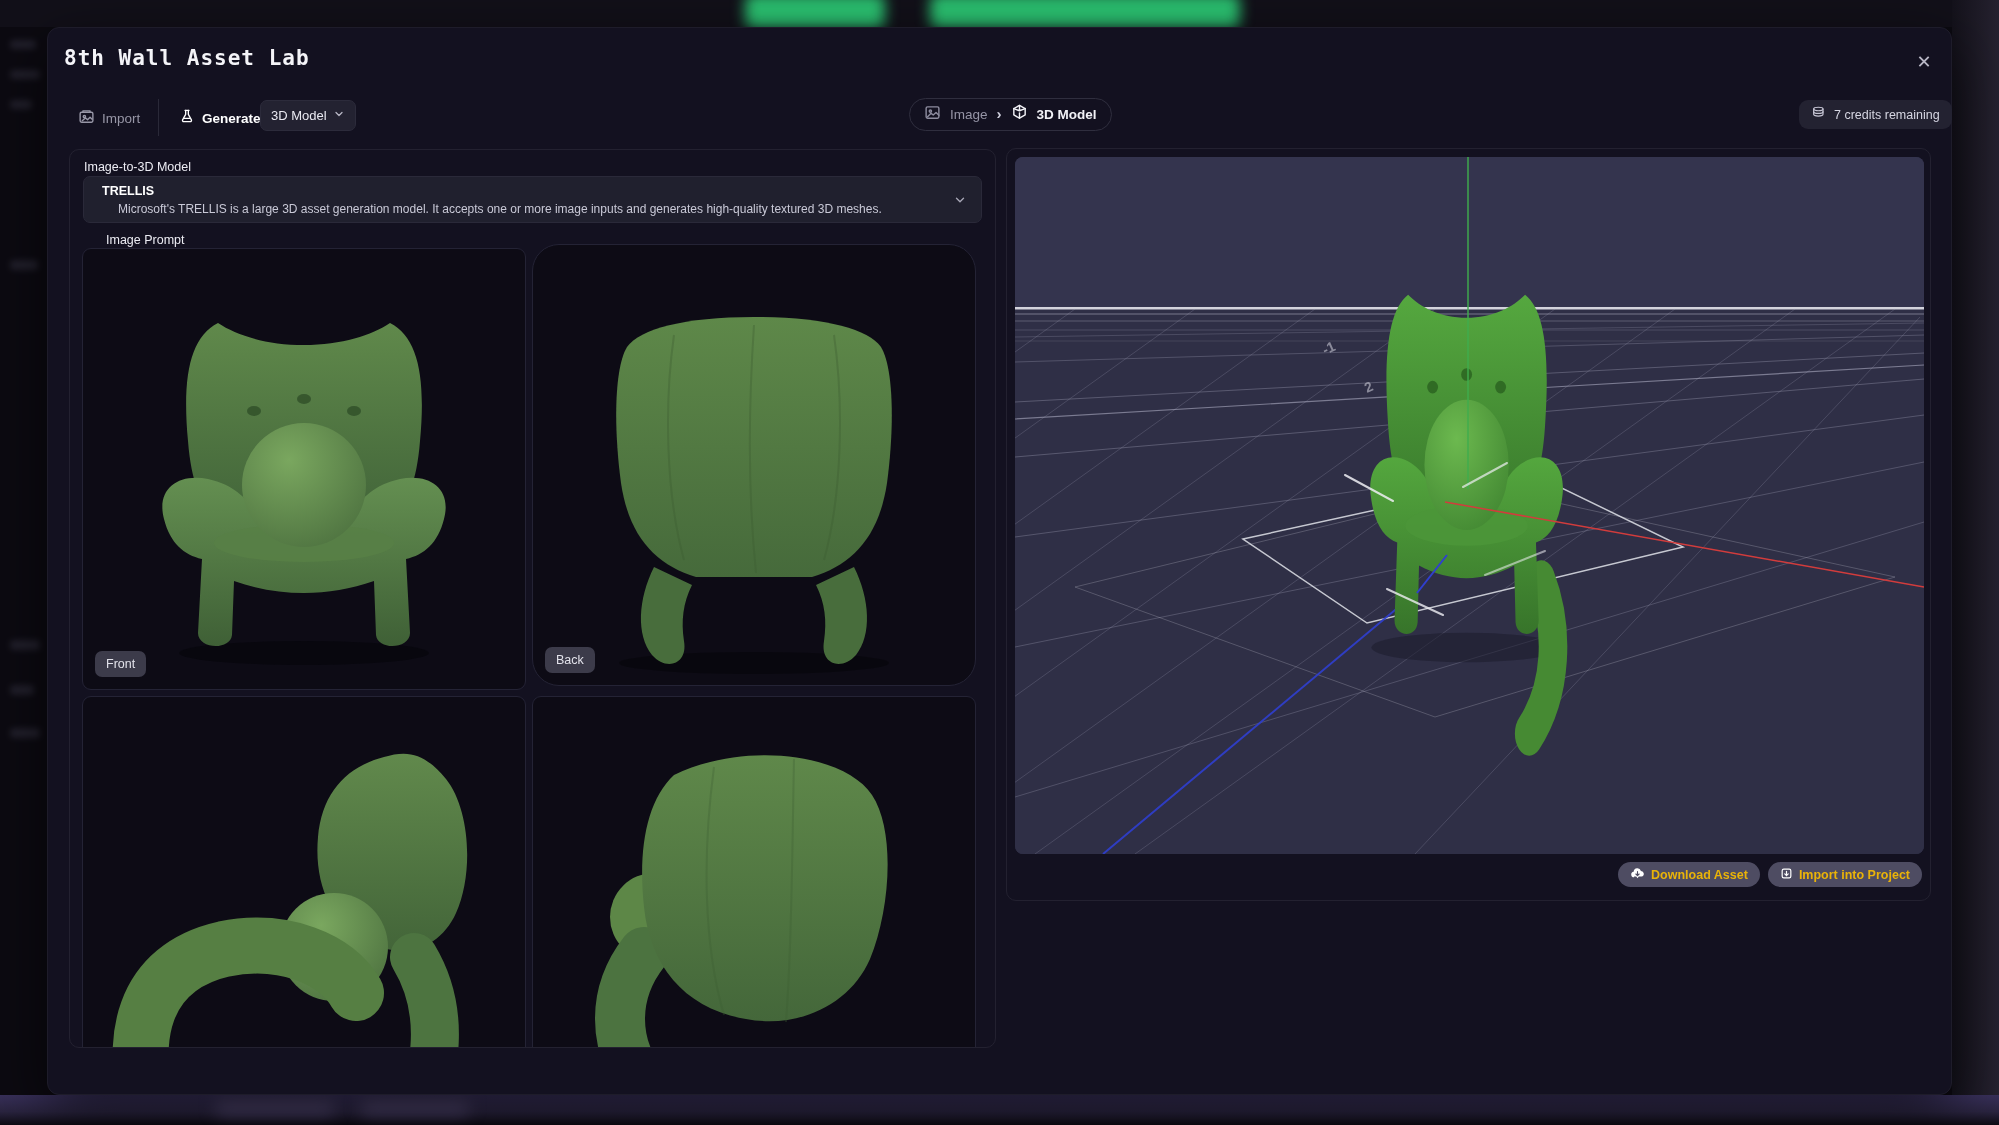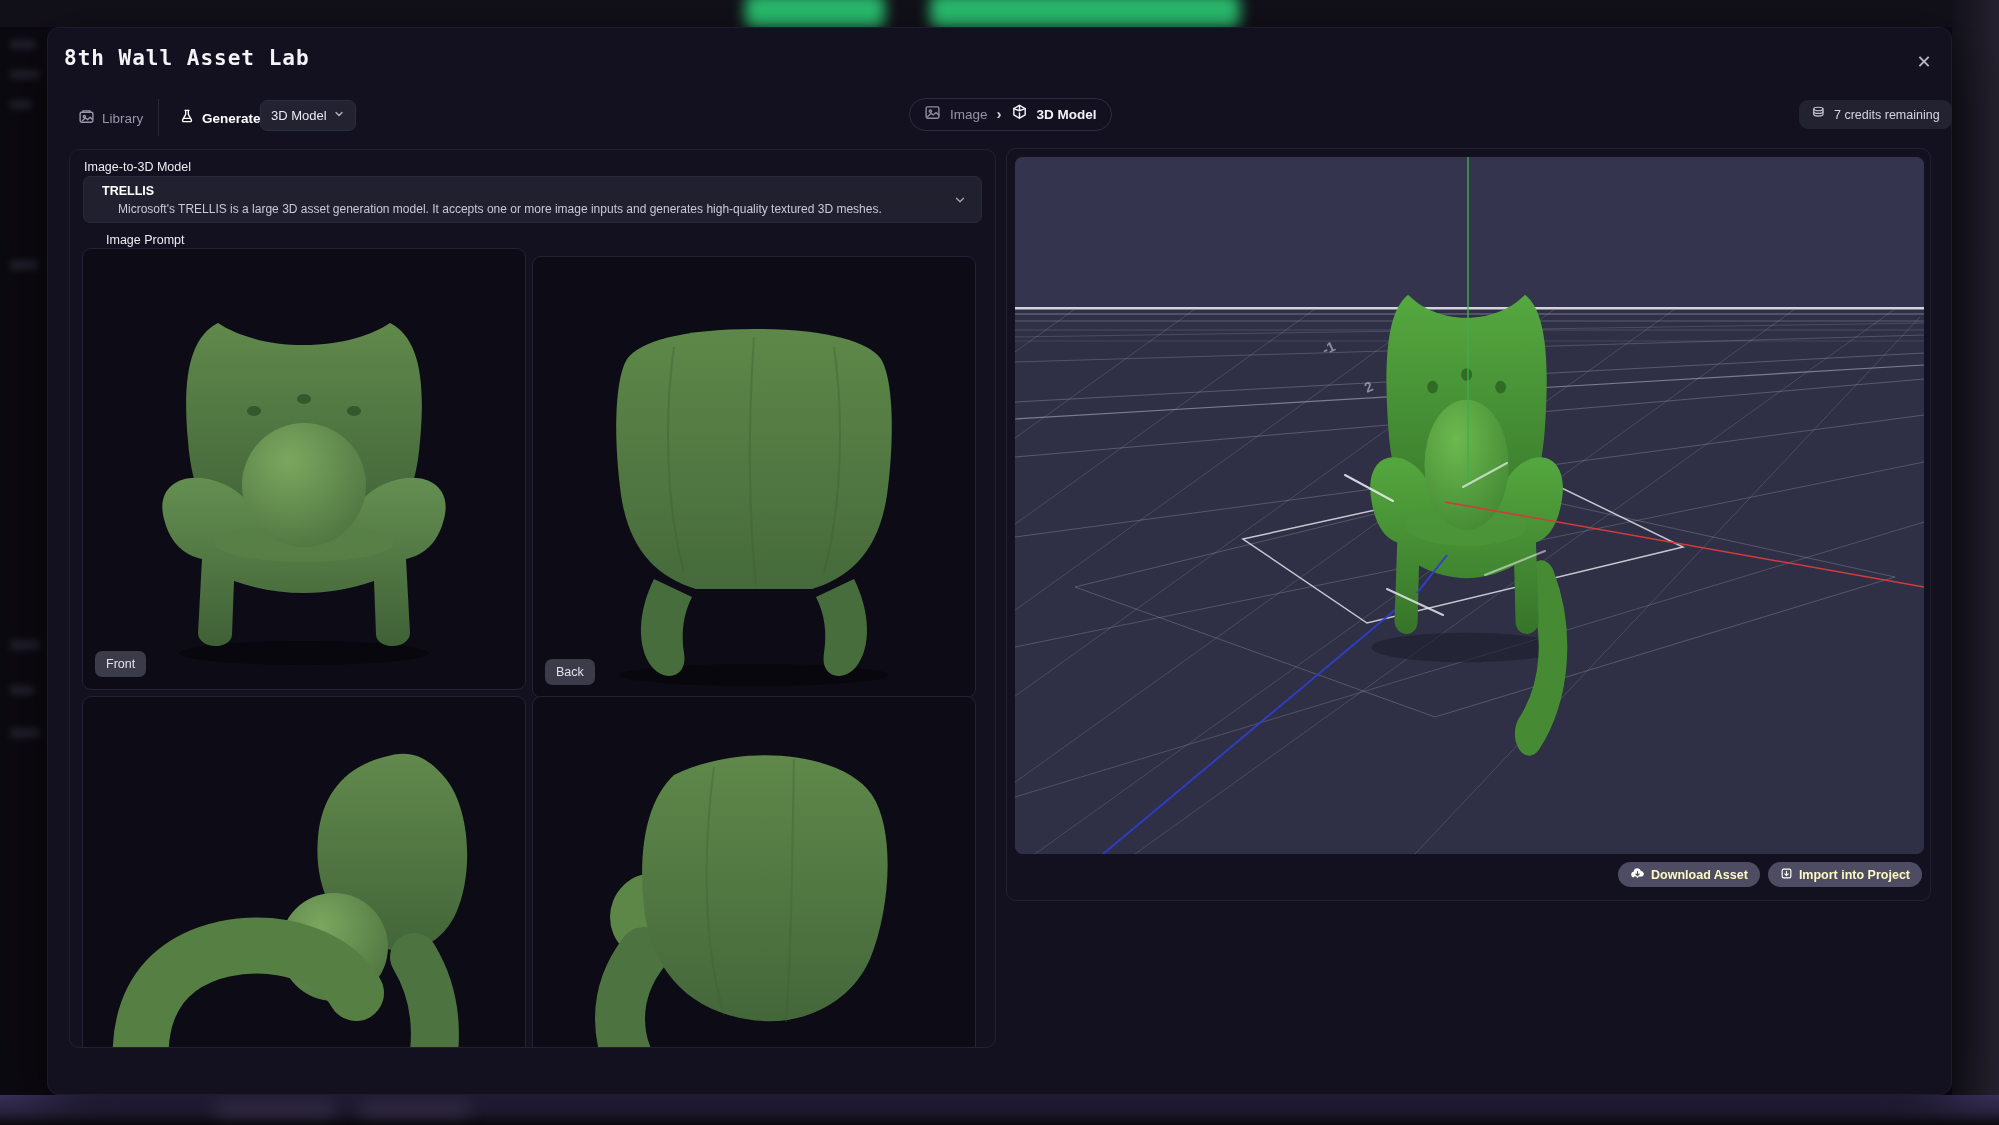--- a/index.html
+++ b/index.html
@@ -54,34 +54,34 @@
     border:1px solid #2a2939; border-radius:7px; cursor:pointer; }
   #model-select .name { position:absolute; left:18px; top:7px; color:#ffffff;
     font-size:12.5px; font-weight:bold; }
   #model-select .desc { position:absolute; left:34px; top:25px; color:#c9c9d7; font-size:12px; }
   #model-select .chev { position:absolute; right:14px; top:16px; }
   #prompt-label { left:14px; top:83px;margin-left:22px; }
   .img-card { width:444px; height:442px; background:#0d0b15; border:1px solid #242335;
     border-radius:9px; overflow:hidden; }
   .img-card svg { position:absolute; left:0; top:0; width:100%; height:100%; }
   #card-0 { left:12px;  top:98px; }
-  #card-1 { left:462px; top:106px; }
+  #card-1 { left:462px; top:94px;border-radius:27px; }
   #card-2 { left:12px;  top:546px; }
   #card-3 { left:462px; top:546px; }
   .view-badge { position:absolute; left:12px; bottom:12px; height:26px; background:#3c3b4a;
     border-radius:7px; color:#e2e2ea; font-size:12.5px; display:inline-flex;
     align-items:center; padding:0 11px;margin-top:25px; }
 
   
   #viewport-panel { left:958px; top:120px; width:925px; height:753px; border:1px solid #232130;
     border-radius:10px; }
   #viewport-canvas { left:8px; top:8px; width:909px; height:697px; border-radius:8px;
     overflow:hidden; background:#32324b; cursor:grab; }
   #viewport-actions { right:8px; top:713px; display:flex; gap:8px; }
-  .vp-btn { height:25px; background:#4e4c62; border-radius:13px; color:#fef9c3;
+  .vp-btn { height:25px; background:#4e4c62; border-radius:13px; color:#eab308;
     font-size:12.5px; font-weight:bold; display:inline-flex; align-items:center;
     gap:6px; padding:0 12px; cursor:pointer; }
 
   svg text { font-family:"Liberation Sans", sans-serif; }
 </style>
 </head>
 <body>
 
 <div id="bg-top-strip" class="abs"></div>
 <div class="abs bg-green-blob" style="left:745px; width:140px;"></div>
@@ -106,21 +106,21 @@
   <div id="toolbar" class="abs">
     <div id="library-button" class="abs tb-item">
       <span>
         <svg width="17" height="17" viewBox="0 0 24 24" fill="none" stroke="#9796a6" stroke-width="2" stroke-linecap="round" stroke-linejoin="round">
           <rect x="3" y="6" width="18" height="14" rx="2"></rect>
             <path d="M7 6V4h10v2"></path>
             <circle cx="9" cy="12" r="1.6"></circle>
             <path d="M6 18l4.5-4 3 2.5L17 13l3 3"></path>
         </svg>
       </span>
-      <span>Library</span>
+      <span>Import</span>
     </div>
 
     <div id="tb-divider" class="abs"></div>
 
     <div id="generate-button" class="abs tb-item">
       <span>
         <svg width="16" height="16" viewBox="0 0 24 24" fill="none" stroke="#ffffff" stroke-width="2" stroke-linecap="round" stroke-linejoin="round">
           <path d="M9 2h6"></path>
             <path d="M10 2v6l-4.6 8.2A2 2 0 0 0 7.2 19h9.6a2 2 0 0 0 1.8-2.8L14 8V2"></path>
             <path d="M8 14h8"></path>

